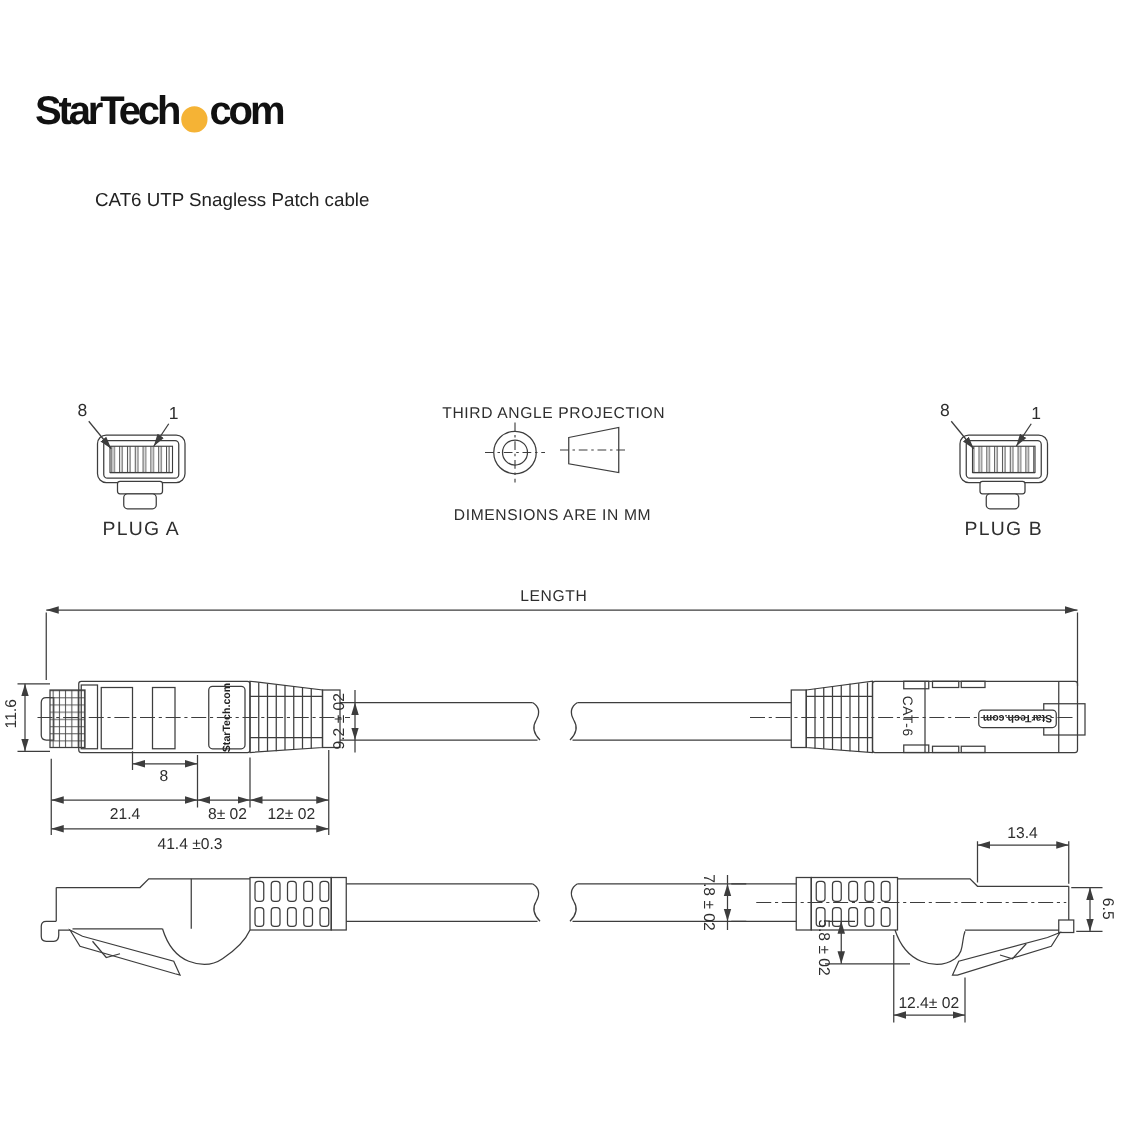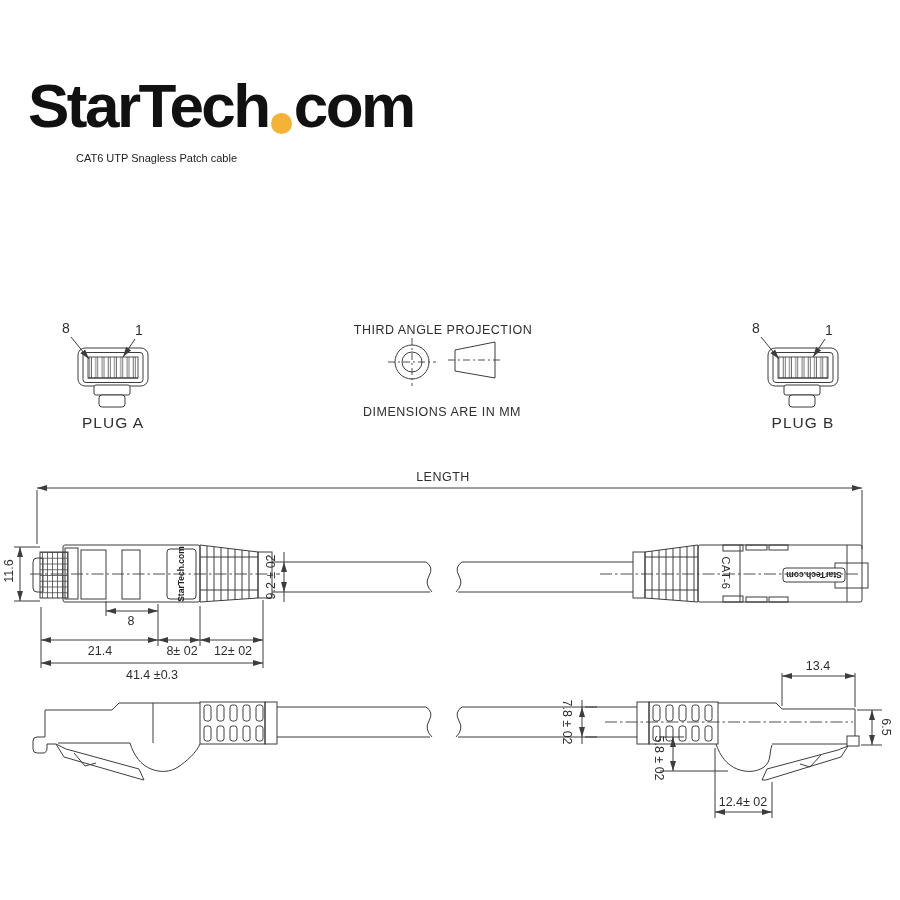--- a/index.html
+++ b/index.html
@@ -1,22 +1,22 @@
 <!DOCTYPE html>
 <html><head>
 <meta charset="utf-8">
 <style>
   html,body{margin:0;padding:0;}
   body{width:900px;height:900px;background:#ffffff;position:relative;overflow:hidden;
        font-family:"Liberation Sans",sans-serif;}
-  .logo{position:absolute;left:28px;top:70px;font-size:62px;font-weight:bold;
+  .logo{position:absolute;left:28px;top:70px;font-size:32px;font-weight:bold;
         color:#111;letter-spacing:-2.5px;white-space:nowrap;}
   .logo .dot{display:inline-block;width:21px;height:21px;border-radius:50%;
         background:#F5B335;margin:0 2px;vertical-align:-7px;}
-  .subtitle{position:absolute;left:76px;top:152px;font-size:11px;color:#222;}
+  .subtitle{position:absolute;left:76px;top:152px;font-size:15px;color:#222;}
   svg{position:absolute;left:0;top:0;}
   .ln{stroke:#3d3d3d;stroke-width:1;fill:none;}
   .ln2{stroke:#3d3d3d;stroke-width:1;fill:#ffffff;}
   .cl{stroke:#3d3d3d;stroke-width:0.9;fill:none;stroke-dasharray:12 3 2.5 3;}
   .dsh{stroke:#3d3d3d;stroke-width:0.9;fill:none;stroke-dasharray:7 3 2 3;}
   text{fill:#2e2e2e;stroke:none;font-family:"Liberation Sans",sans-serif;}
   .dim{font-size:12.5px;}
   .big{font-size:14px;}
   .cap{font-size:12.5px;letter-spacing:0.5px;}
   .plug{font-size:15.5px;letter-spacing:1px;}

